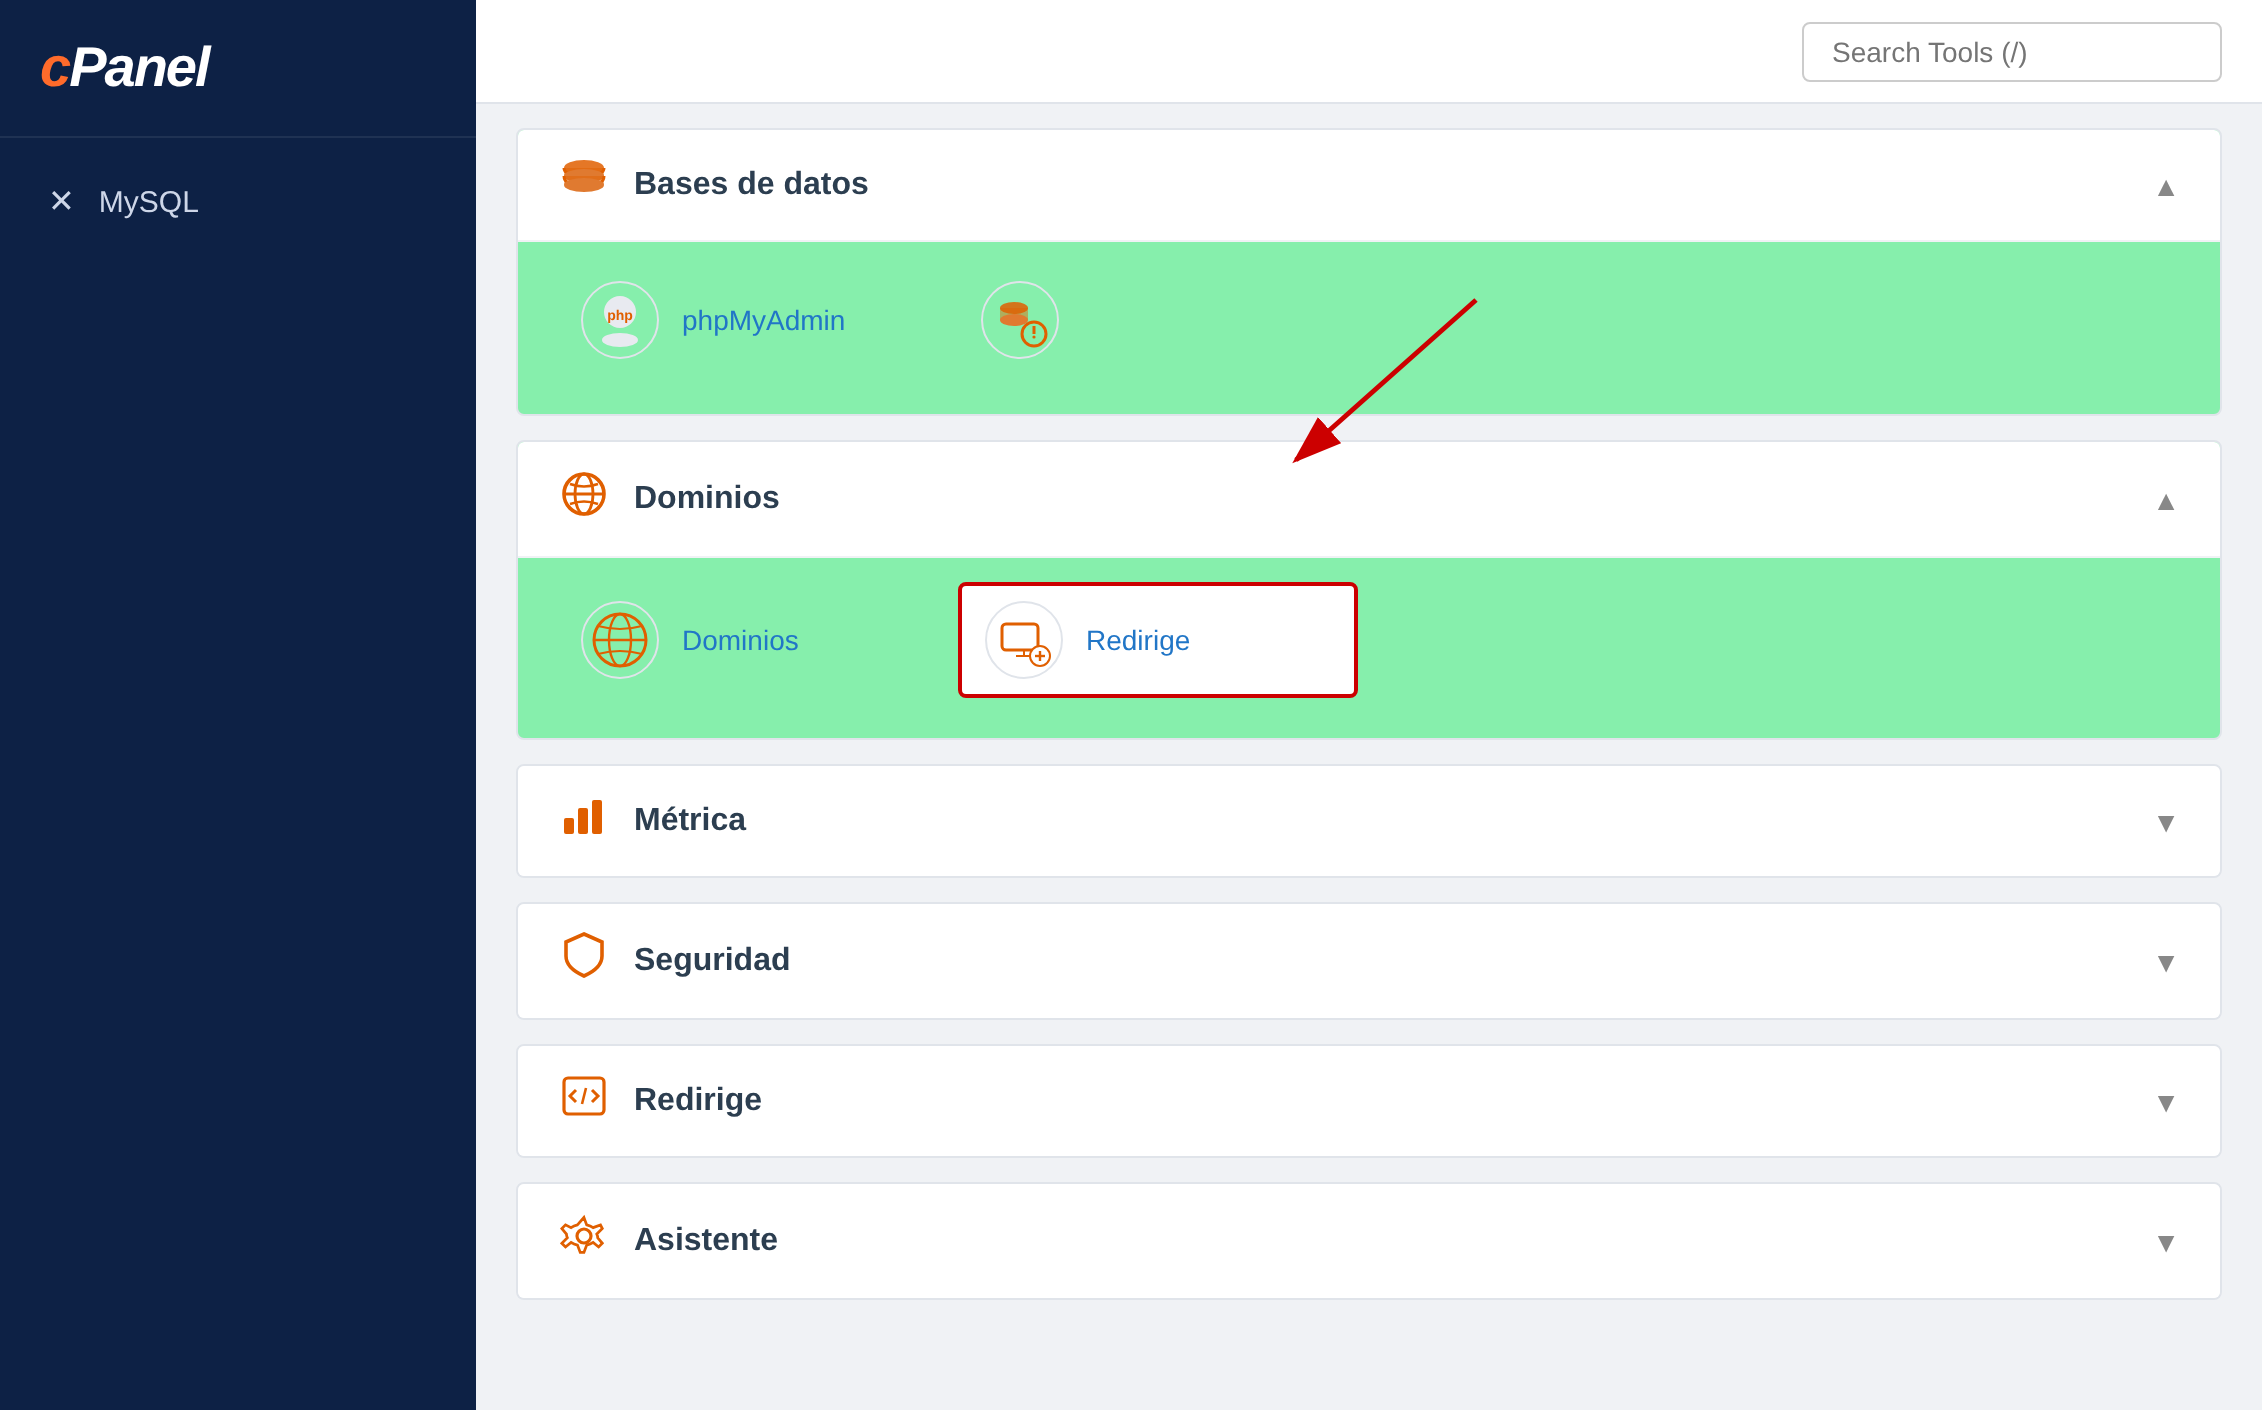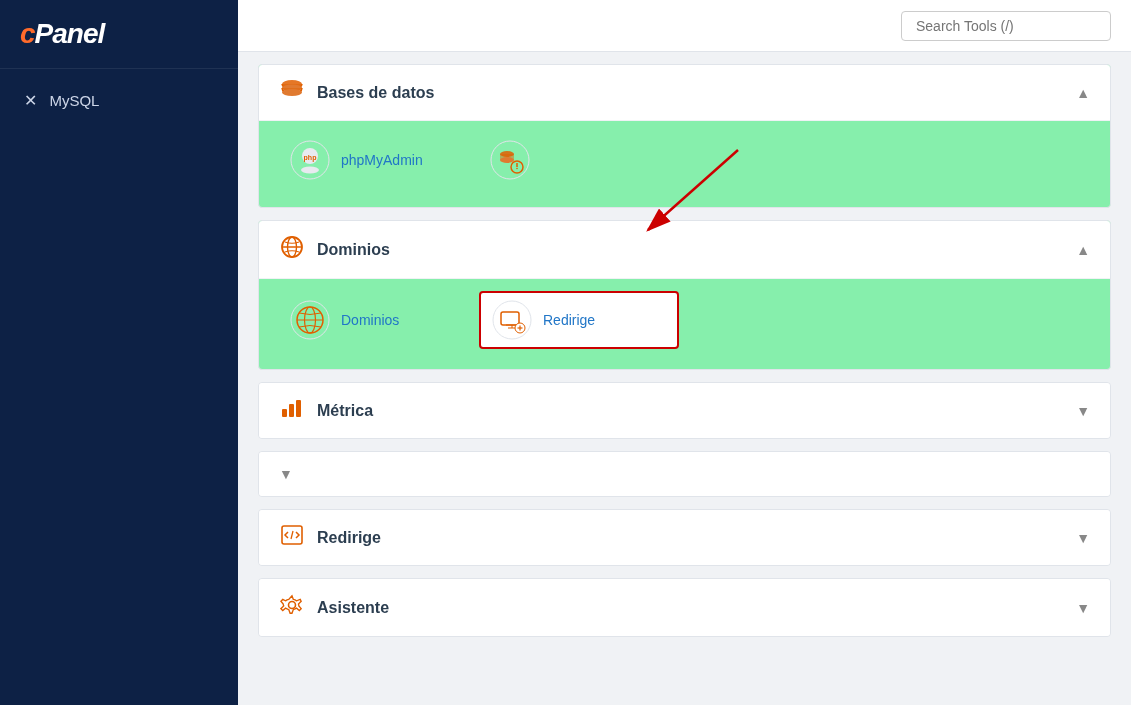--- a/index.html
+++ b/index.html
@@ -302,20 +302,28 @@
             </svg>
           </span>
           <span>Métrica</span>
         </div>
         <span class="chevron">▼</span>
       </div>
     </div>
 
     <div class="section section-collapsed">
       <div class="section-header">
+        <div class="section-header-left">
+          <span class="section-header-icon">
+            <svg width="22" height="24" viewBox="0 0 22 24">
+              <path d="M11 1 L20 5 L20 12 Q20 18 11 22 Q2 18 2 12 L2 5 Z" fill="none" stroke="#e05f00" stroke-width="1.8"></path>
+            </svg>
+          </span>
+          <span>Seguridad</span>
+        </div>
         <span class="chevron">▼</span>
       </div>
     </div>
 
     <div class="section section-collapsed">
       <div class="section-header">
         <div class="section-header-left">
           <span class="section-header-icon">
             <svg width="24" height="22" viewBox="0 0 24 22">
               <rect x="2" y="2" width="20" height="18" rx="2" fill="none" stroke="#e05f00" stroke-width="1.6"></rect>

